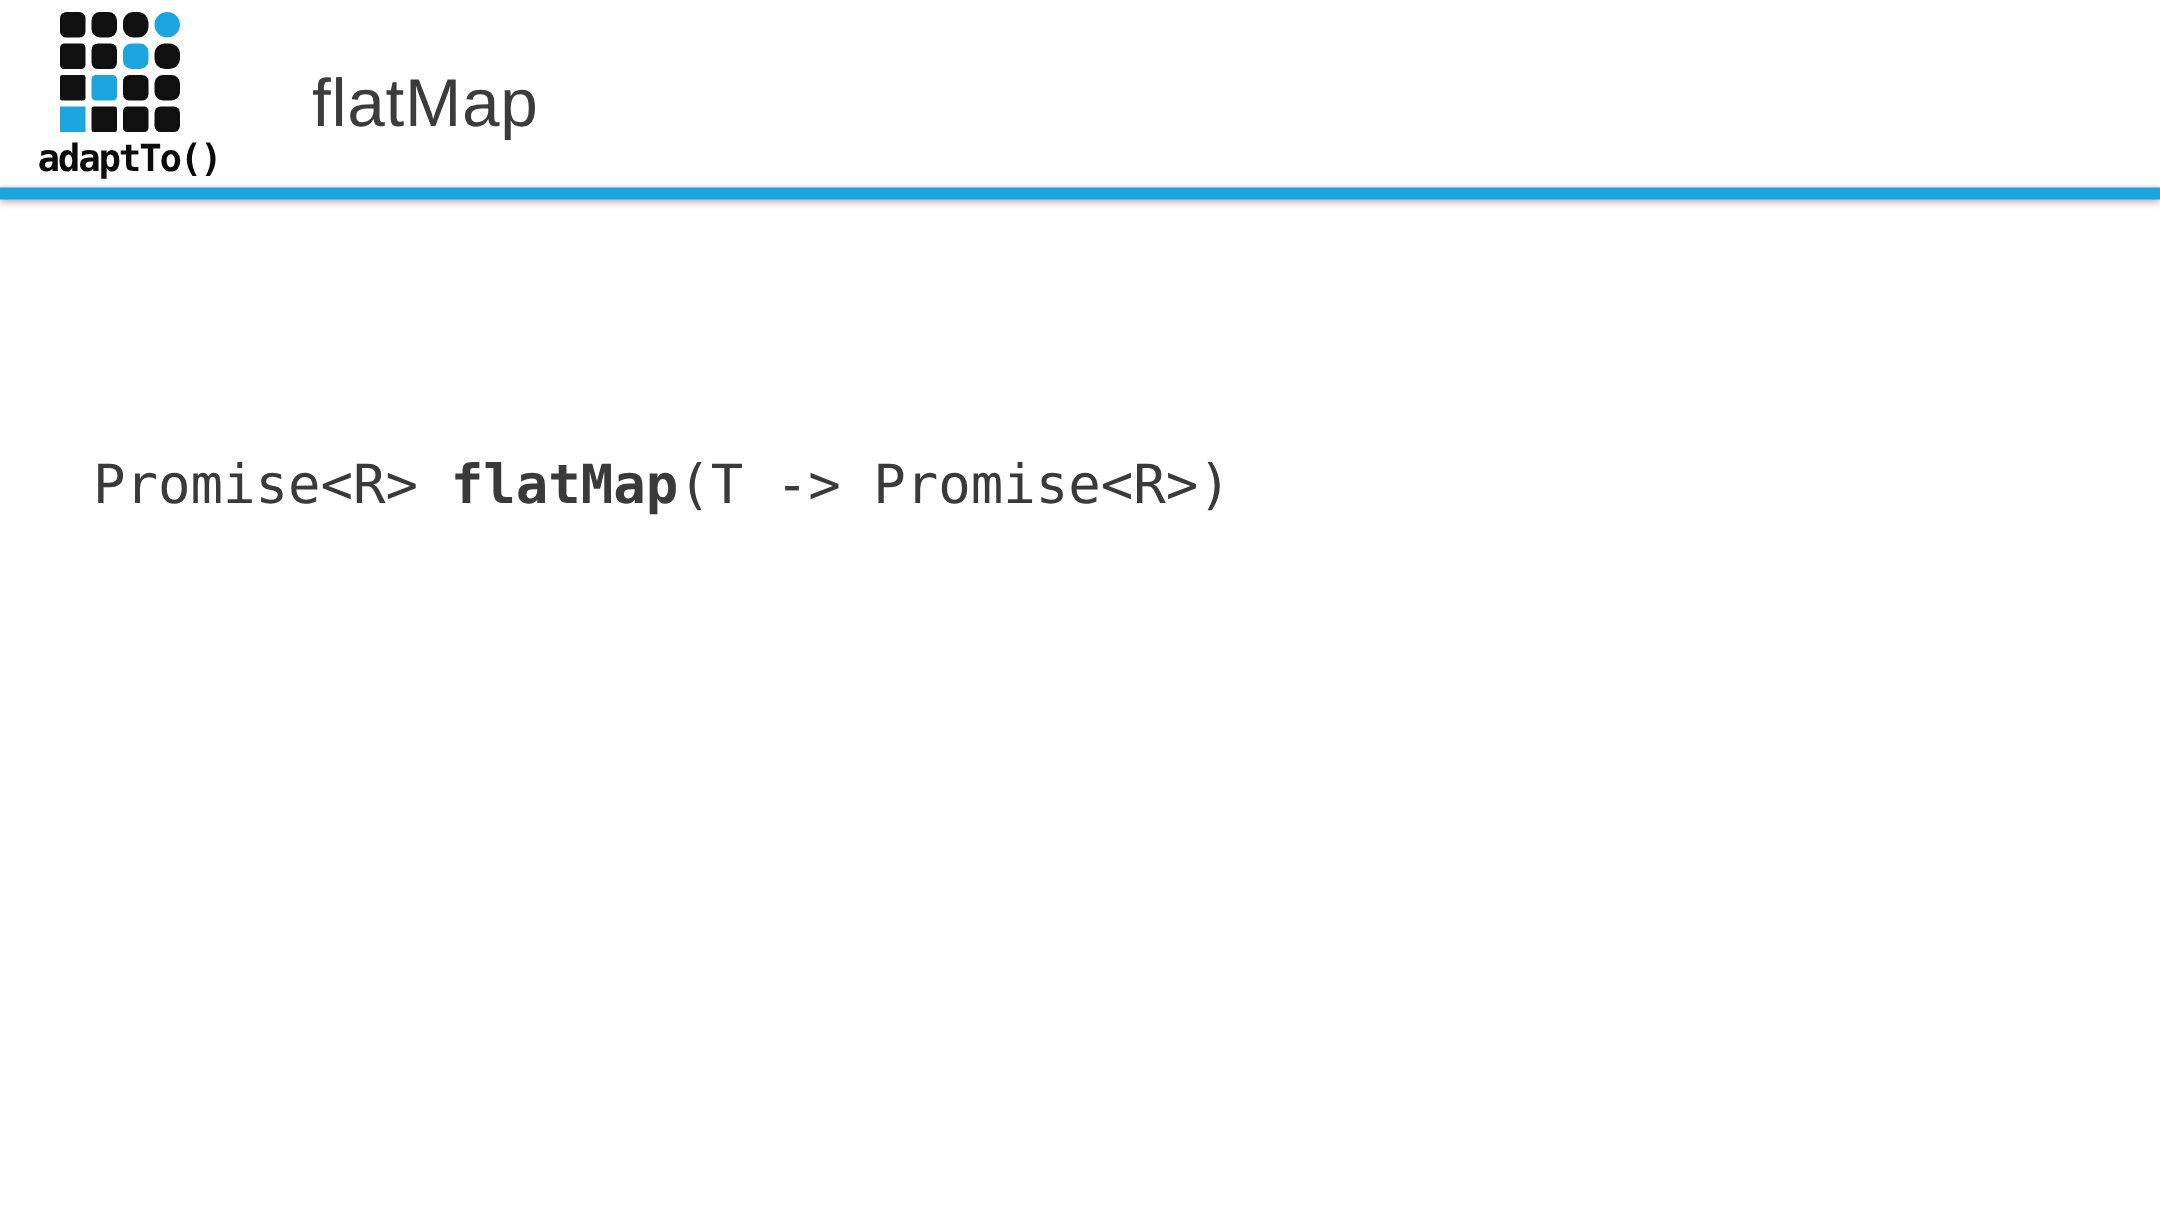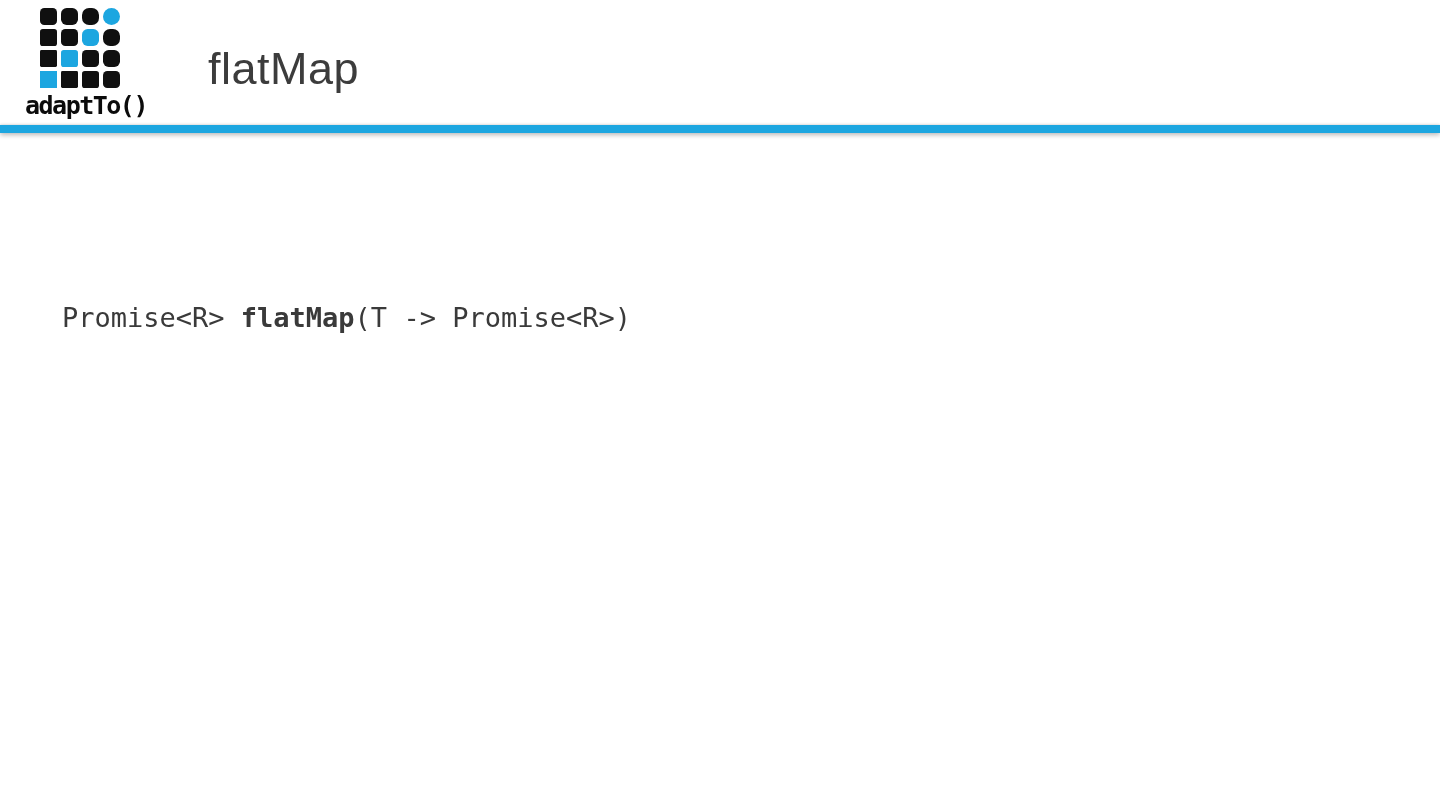--- a/index.html
+++ b/index.html
@@ -61,21 +61,21 @@
     height: 8px;
     box-shadow: 0 2px 5px rgba(0,0,0,0.28), 0 -1px 2px rgba(0,0,0,0.08);
   }
 
   
   .code {
     position: absolute;
     left: 62px;
     top: 301px;
     font-family: "DejaVu Sans Mono", "Liberation Mono", monospace;
-    font-size: 27px;
+    font-size: 36px;
     line-height: 1.25;
     white-space: pre;
   }
   .code .bold { font-weight: bold; }
 </style>
 </head>
 <body>
 
 <div class="slide">
 

